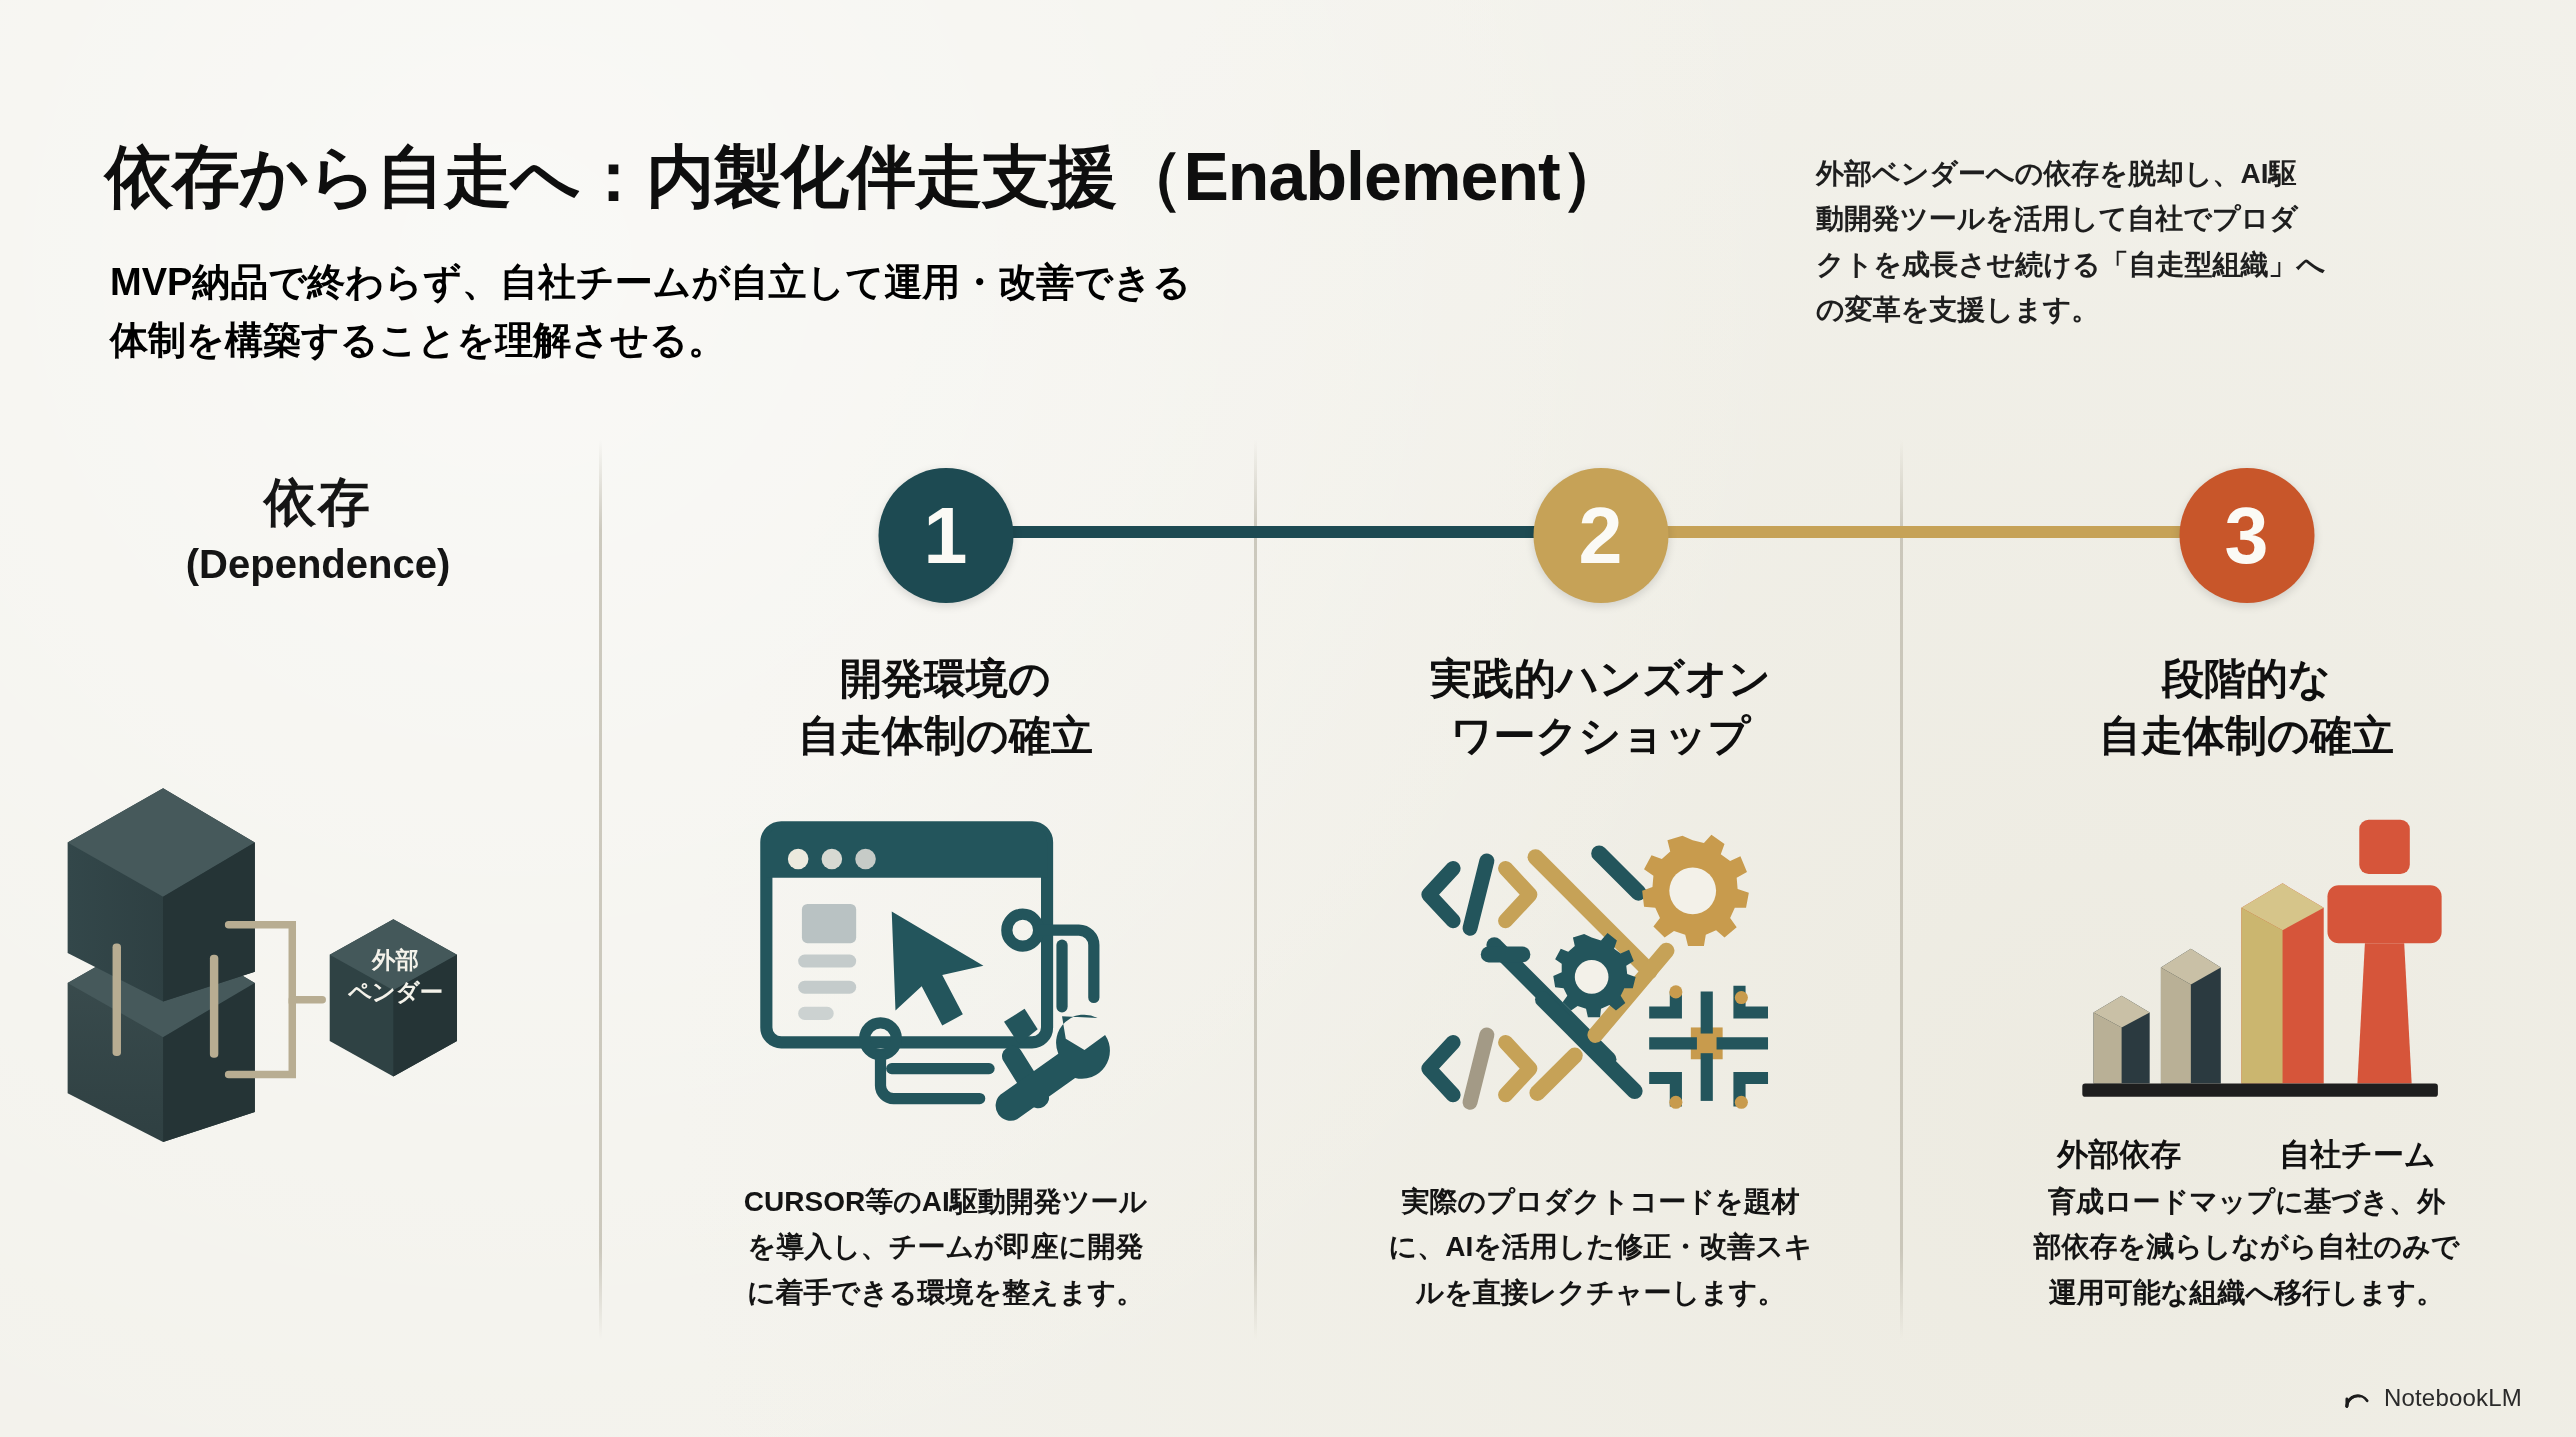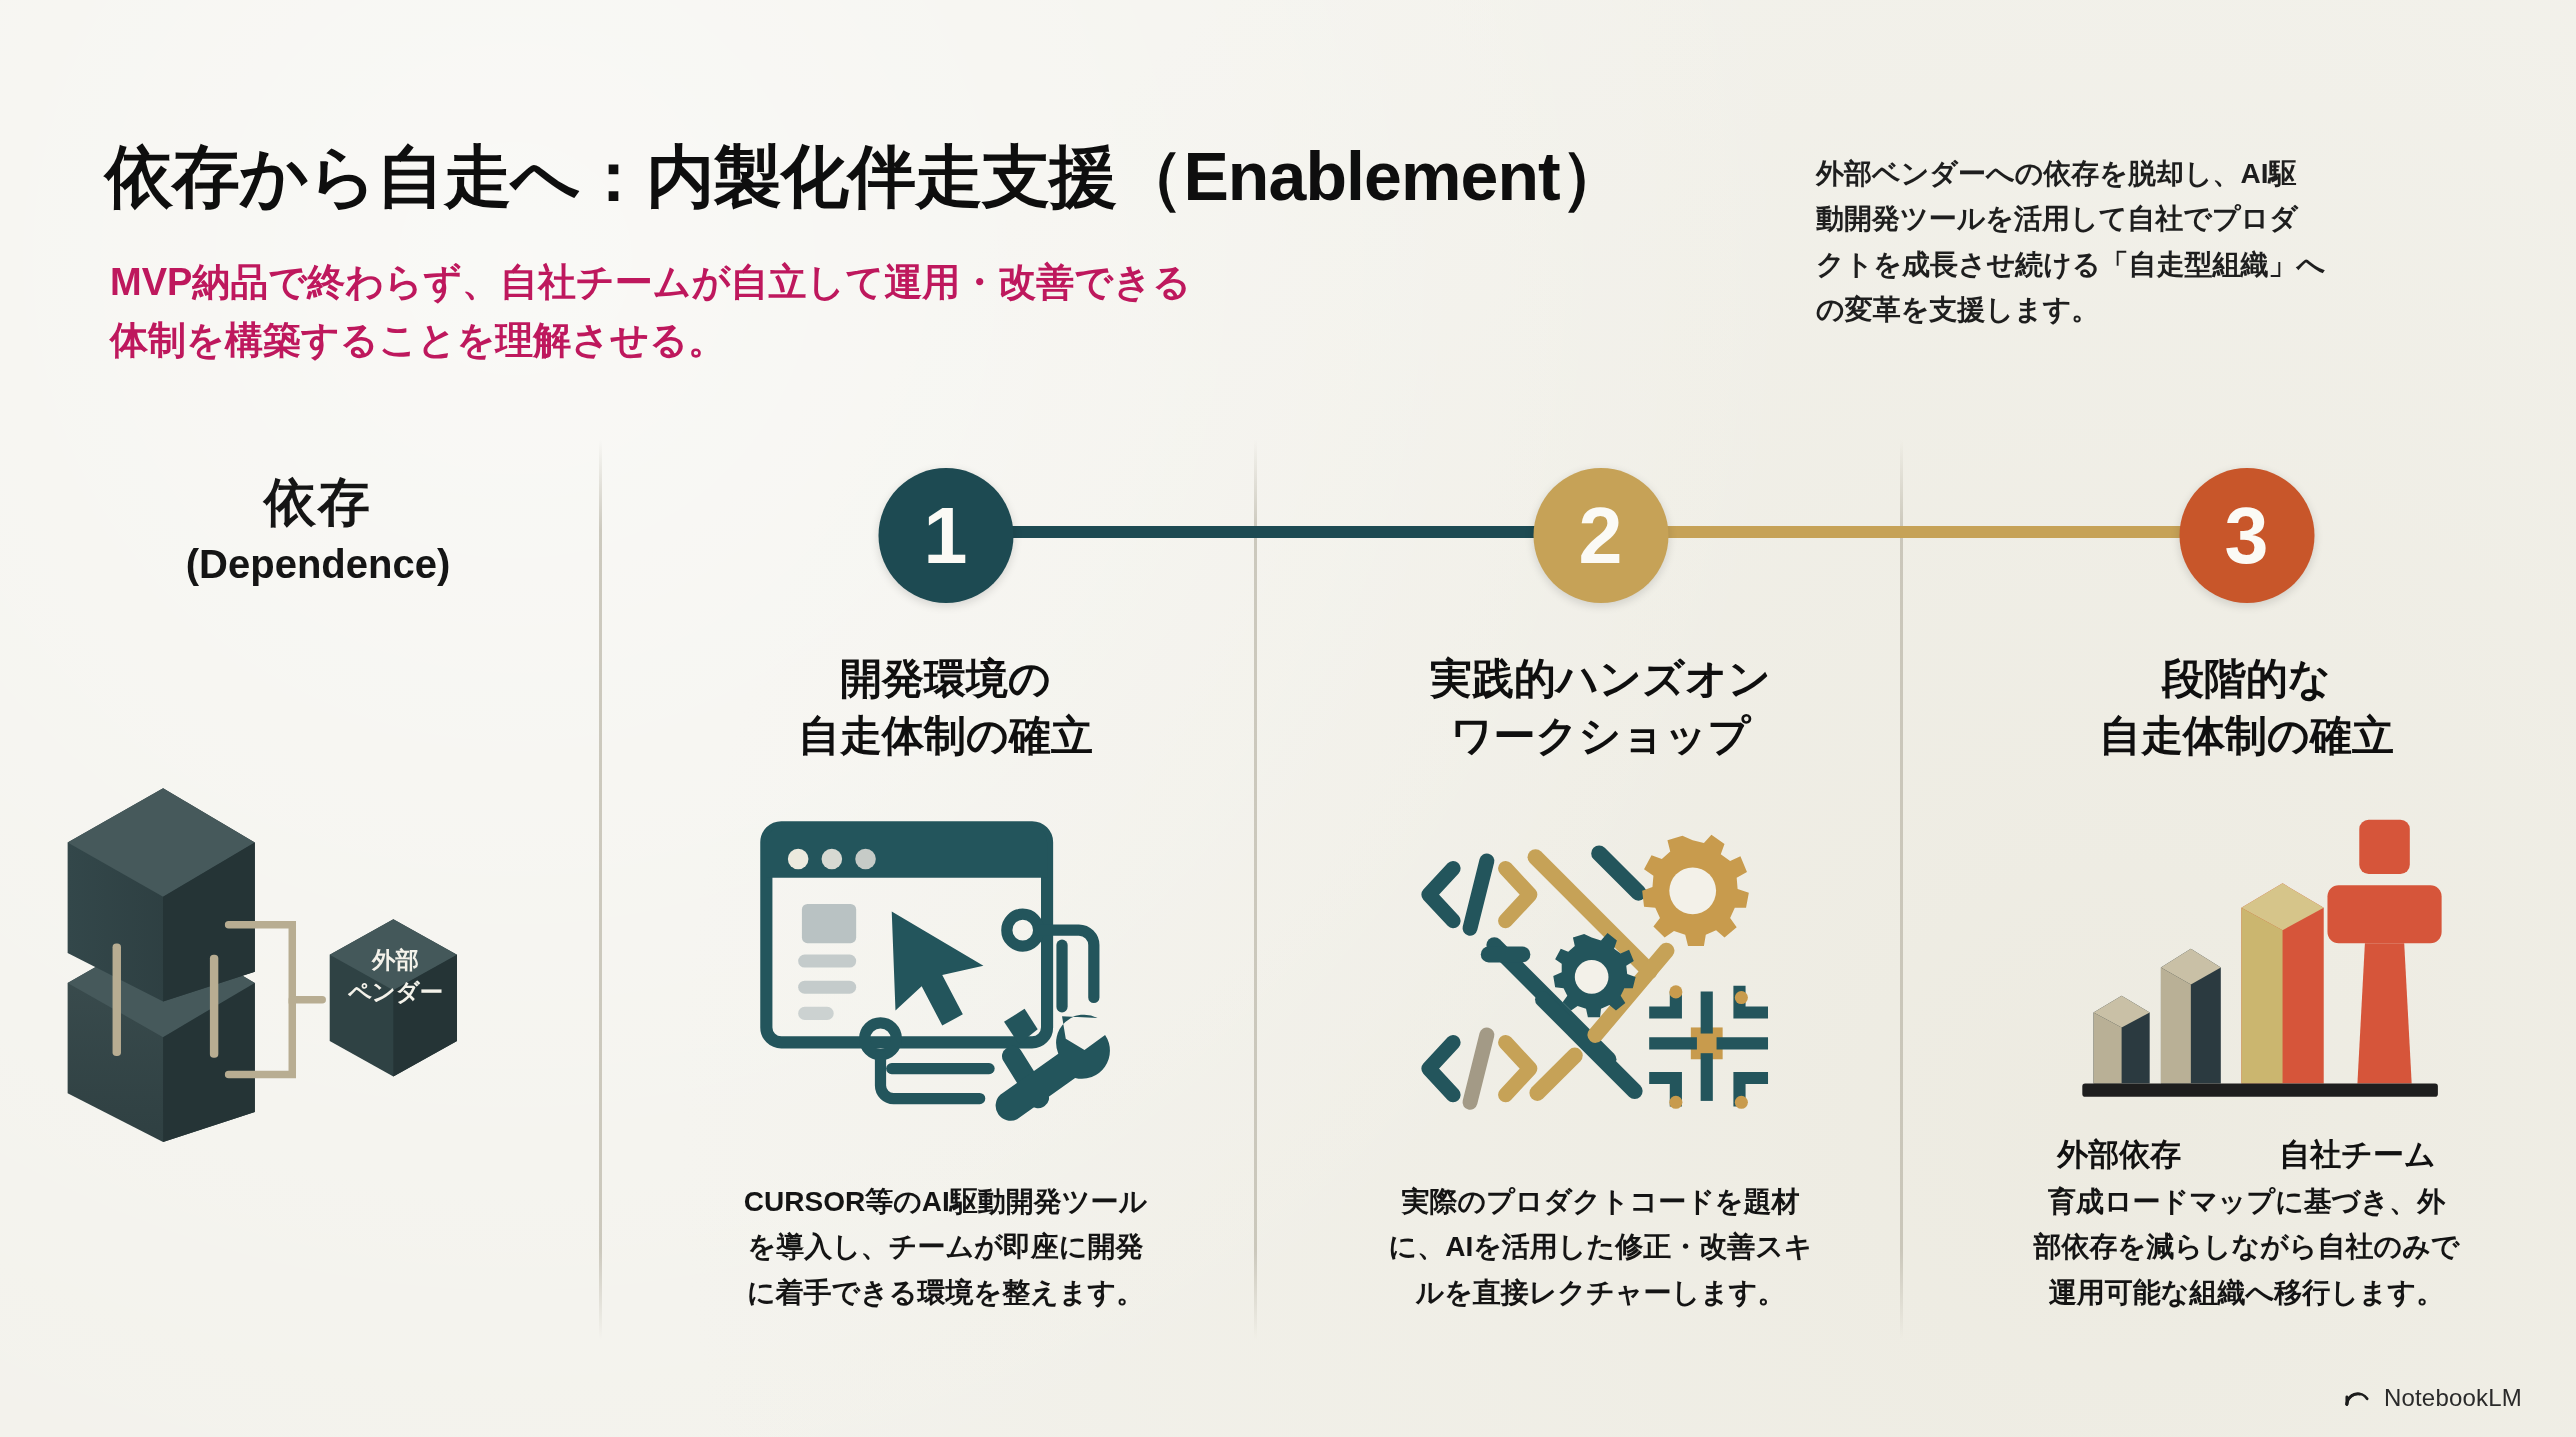--- a/index.html
+++ b/index.html
@@ -23,21 +23,21 @@
   
   .header{ position:absolute; left:0; top:0; width:2576px; height:393px;margin-top:20px; }
   .title{
     position:absolute; left:105px; top:112px;
     font-size:68px; font-weight:700; letter-spacing:-0.9px;
     color:#0e0e0e; white-space:nowrap;
   }
   .subtitle{
     position:absolute; left:110px; top:234px;
     font-size:38px; font-weight:700; line-height:1.52;
-    color:#be185d; white-space:pre-line;
+    color:#000000; white-space:pre-line;
   }
   .lead{
     position:absolute; left:1816px; top:131px; width:599px;
     font-size:28px; font-weight:600; line-height:1.62;
     color:#1e1e1e; white-space:pre-line;
   }
 
   
   .divider{
     position:absolute; top:440px; width:2.8px; height:899px;
@@ -87,21 +87,21 @@
   
   .barlabels{
     position:absolute; left:0; top:666px; width:100%;
     display:flex; justify-content:center; gap:98px;
     font-size:31px; font-weight:700; color:#111;
   }
 
   
   .footer{
     position:absolute; right:54px; bottom:26px;
-    display:flex; align-items:flex-start; gap:13px;
+    display:flex; align-items:center; gap:13px;
     font-size:24px; font-weight:500; color:#2a2a2a; letter-spacing:0.2px;
   }
 </style>
 </head>
 <body>
 
 <div class="grain"></div>
 
 <div class="header">
   <div class="title">依存から自走へ：内製化伴走支援（Enablement）</div>

